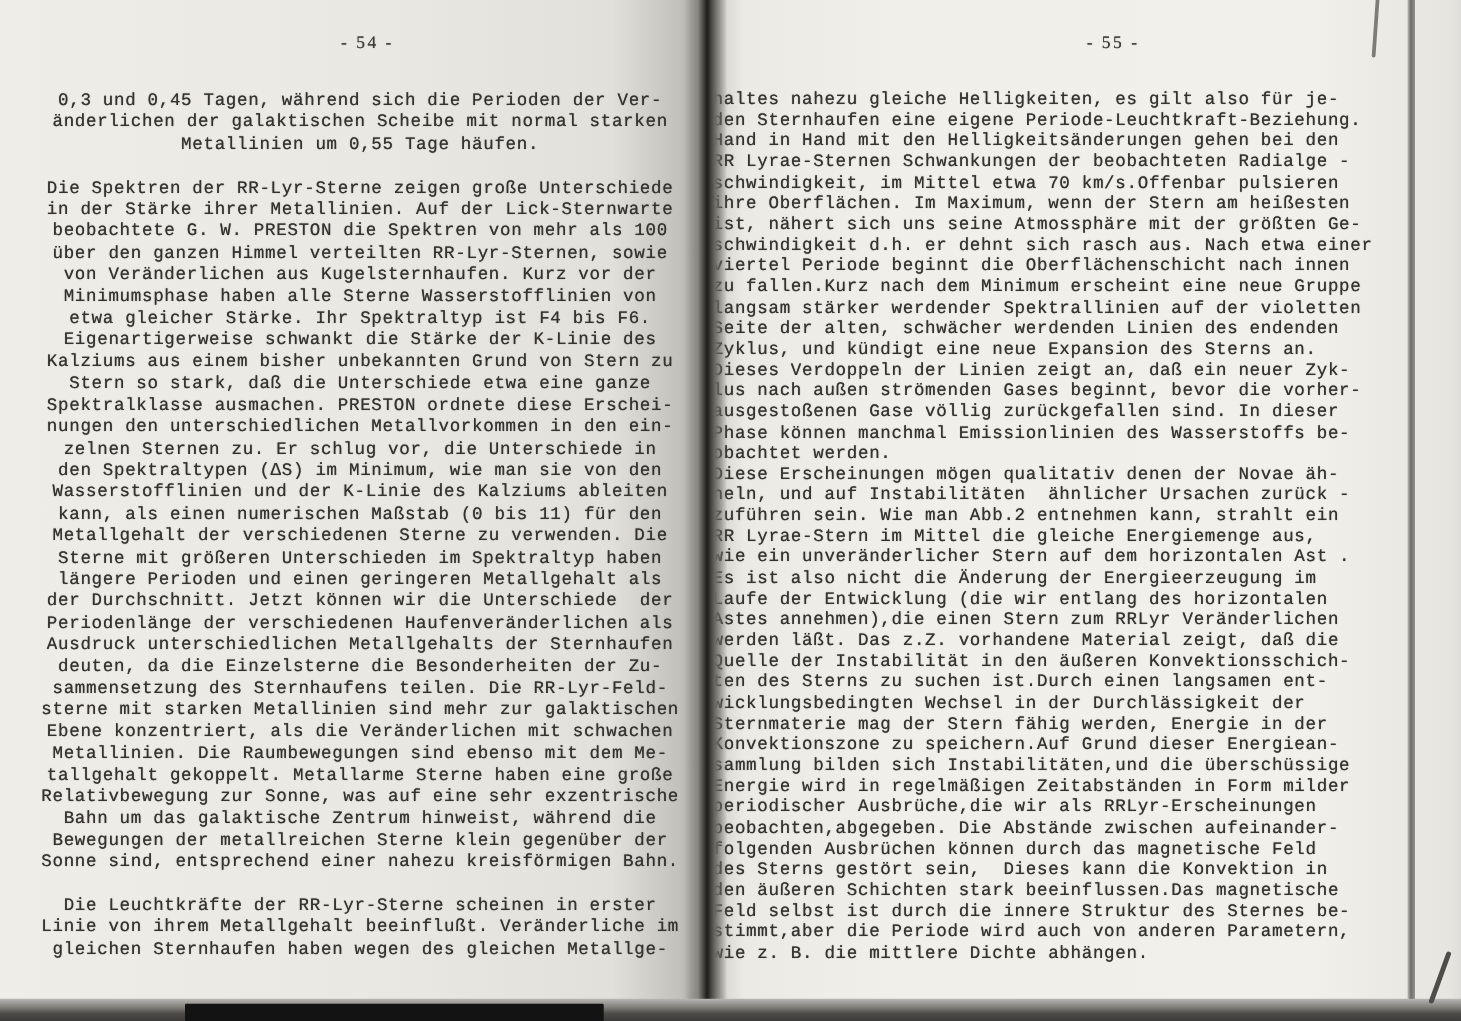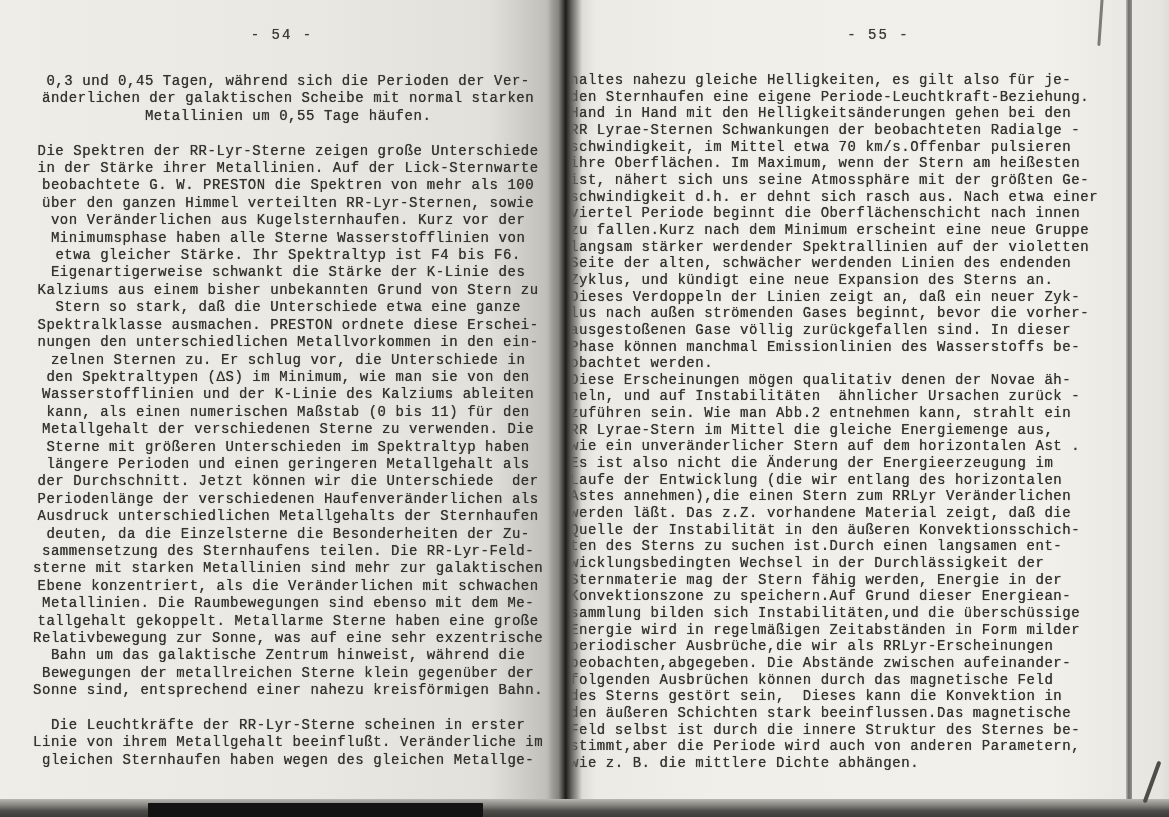--- a/index.html
+++ b/index.html
@@ -35,23 +35,24 @@
   }
   .bottom-black{
     position:absolute;left:148px;top:803px;width:335px;height:14px;z-index:5;
     background:#131313;border-radius:1px;
   }
   .corner-br{
     position:absolute;left:1150px;top:760px;width:4px;height:44px;z-index:5;
     background:#4e4d49;transform:rotate(20deg);border-radius:3px;
   }
   .page-number{
-    position:absolute;top:27px;left:4px;width:100%;text-align:center;
+    position:absolute;top:27px;left:16px;width:100%;text-align:center;
     font-size:14px;letter-spacing:2px;color:#3c3b37;
     text-shadow:0 0 0.7px rgba(60,59,55,0.8);
+    font-family:Liberation Serif, serif;
   }
   .body-text{
     position:absolute;margin:0;
     font-family:"Liberation Mono","DejaVu Sans Mono",monospace;
     font-size:14px;letter-spacing:0.55px;
     color:#34332f;white-space:pre;
     text-shadow:0 0 0.7px rgba(52,51,47,0.85);
   }
   .page-left .body-text{left:33px;top:73px;line-height:17.4px;text-align:center;}
   .page-right .body-text{left:6px;top:72px;line-height:16.65px;}

